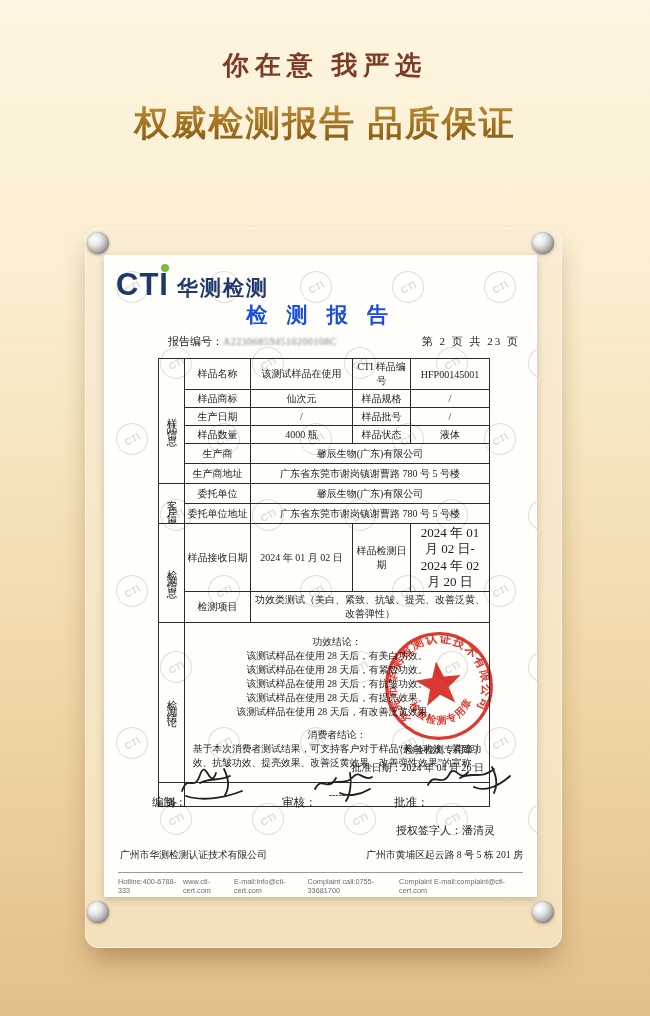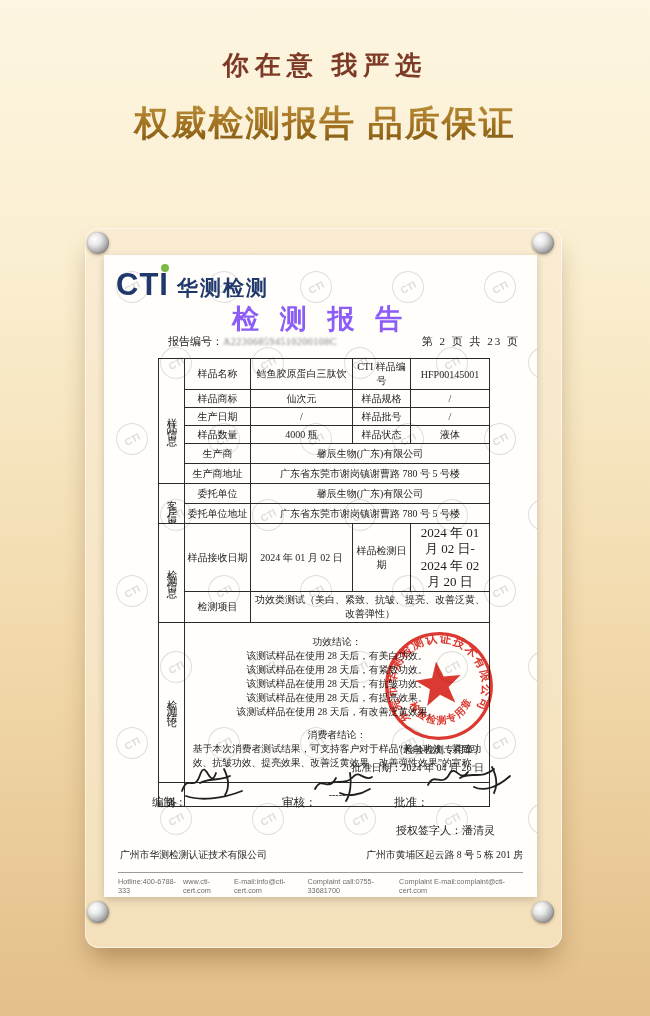--- a/index.html
+++ b/index.html
@@ -74,21 +74,21 @@
     position:absolute; right:0px; top:-5px; width:8px; height:8px;
     border-radius:50%; background:#7db843;
   }
   .logo-cn {
     font:700 21px "Liberation Sans","DejaVu Sans",sans-serif;
     color:#20386b; letter-spacing:2px;
   }
 
   .report-title {
     position:absolute; left:0; right:0; top:46px; text-align:center;
-    font-size:27px; font-weight:700; letter-spacing:7px; color:#8b5cf6;font-family:Liberation Serif, serif;
+    font-size:21px; font-weight:700; letter-spacing:7px; color:#1d4ed8;font-family:Liberation Serif, serif;
   }
   .no-row {
     position:absolute; left:64px; right:17px; top:79px;
     display:flex; justify-content:space-between; font-size:11px;gap:32px;
   }
   .no-value { filter:blur(.8px); opacity:.7; color:#444; font-size:10px; letter-spacing:.5px; }
   .page-info { letter-spacing:2px; }
 
   
   table.report {
@@ -213,21 +213,21 @@
             <col style="width:26px">
             <col style="width:66px">
             <col style="width:102px">
             <col style="width:58px">
             <col style="width:79px">
           </colgroup>
         <tbody>
             <tr class="r24">
           <td class="sec" rowspan="6">样品信息</td>
           <td>样品名称</td>
-          <td>鳕鱼胶原蛋白三肽饮</td>
+          <td>该测试样品在使用</td>
           <td>CTI 样品编号</td>
           <td>HFP00145001</td>
         </tr>
         <tr class="r18">
           <td>样品商标</td>
           <td>仙次元</td>
           <td>样品规格</td>
           <td>/</td>
         </tr>
         <tr class="r18">

